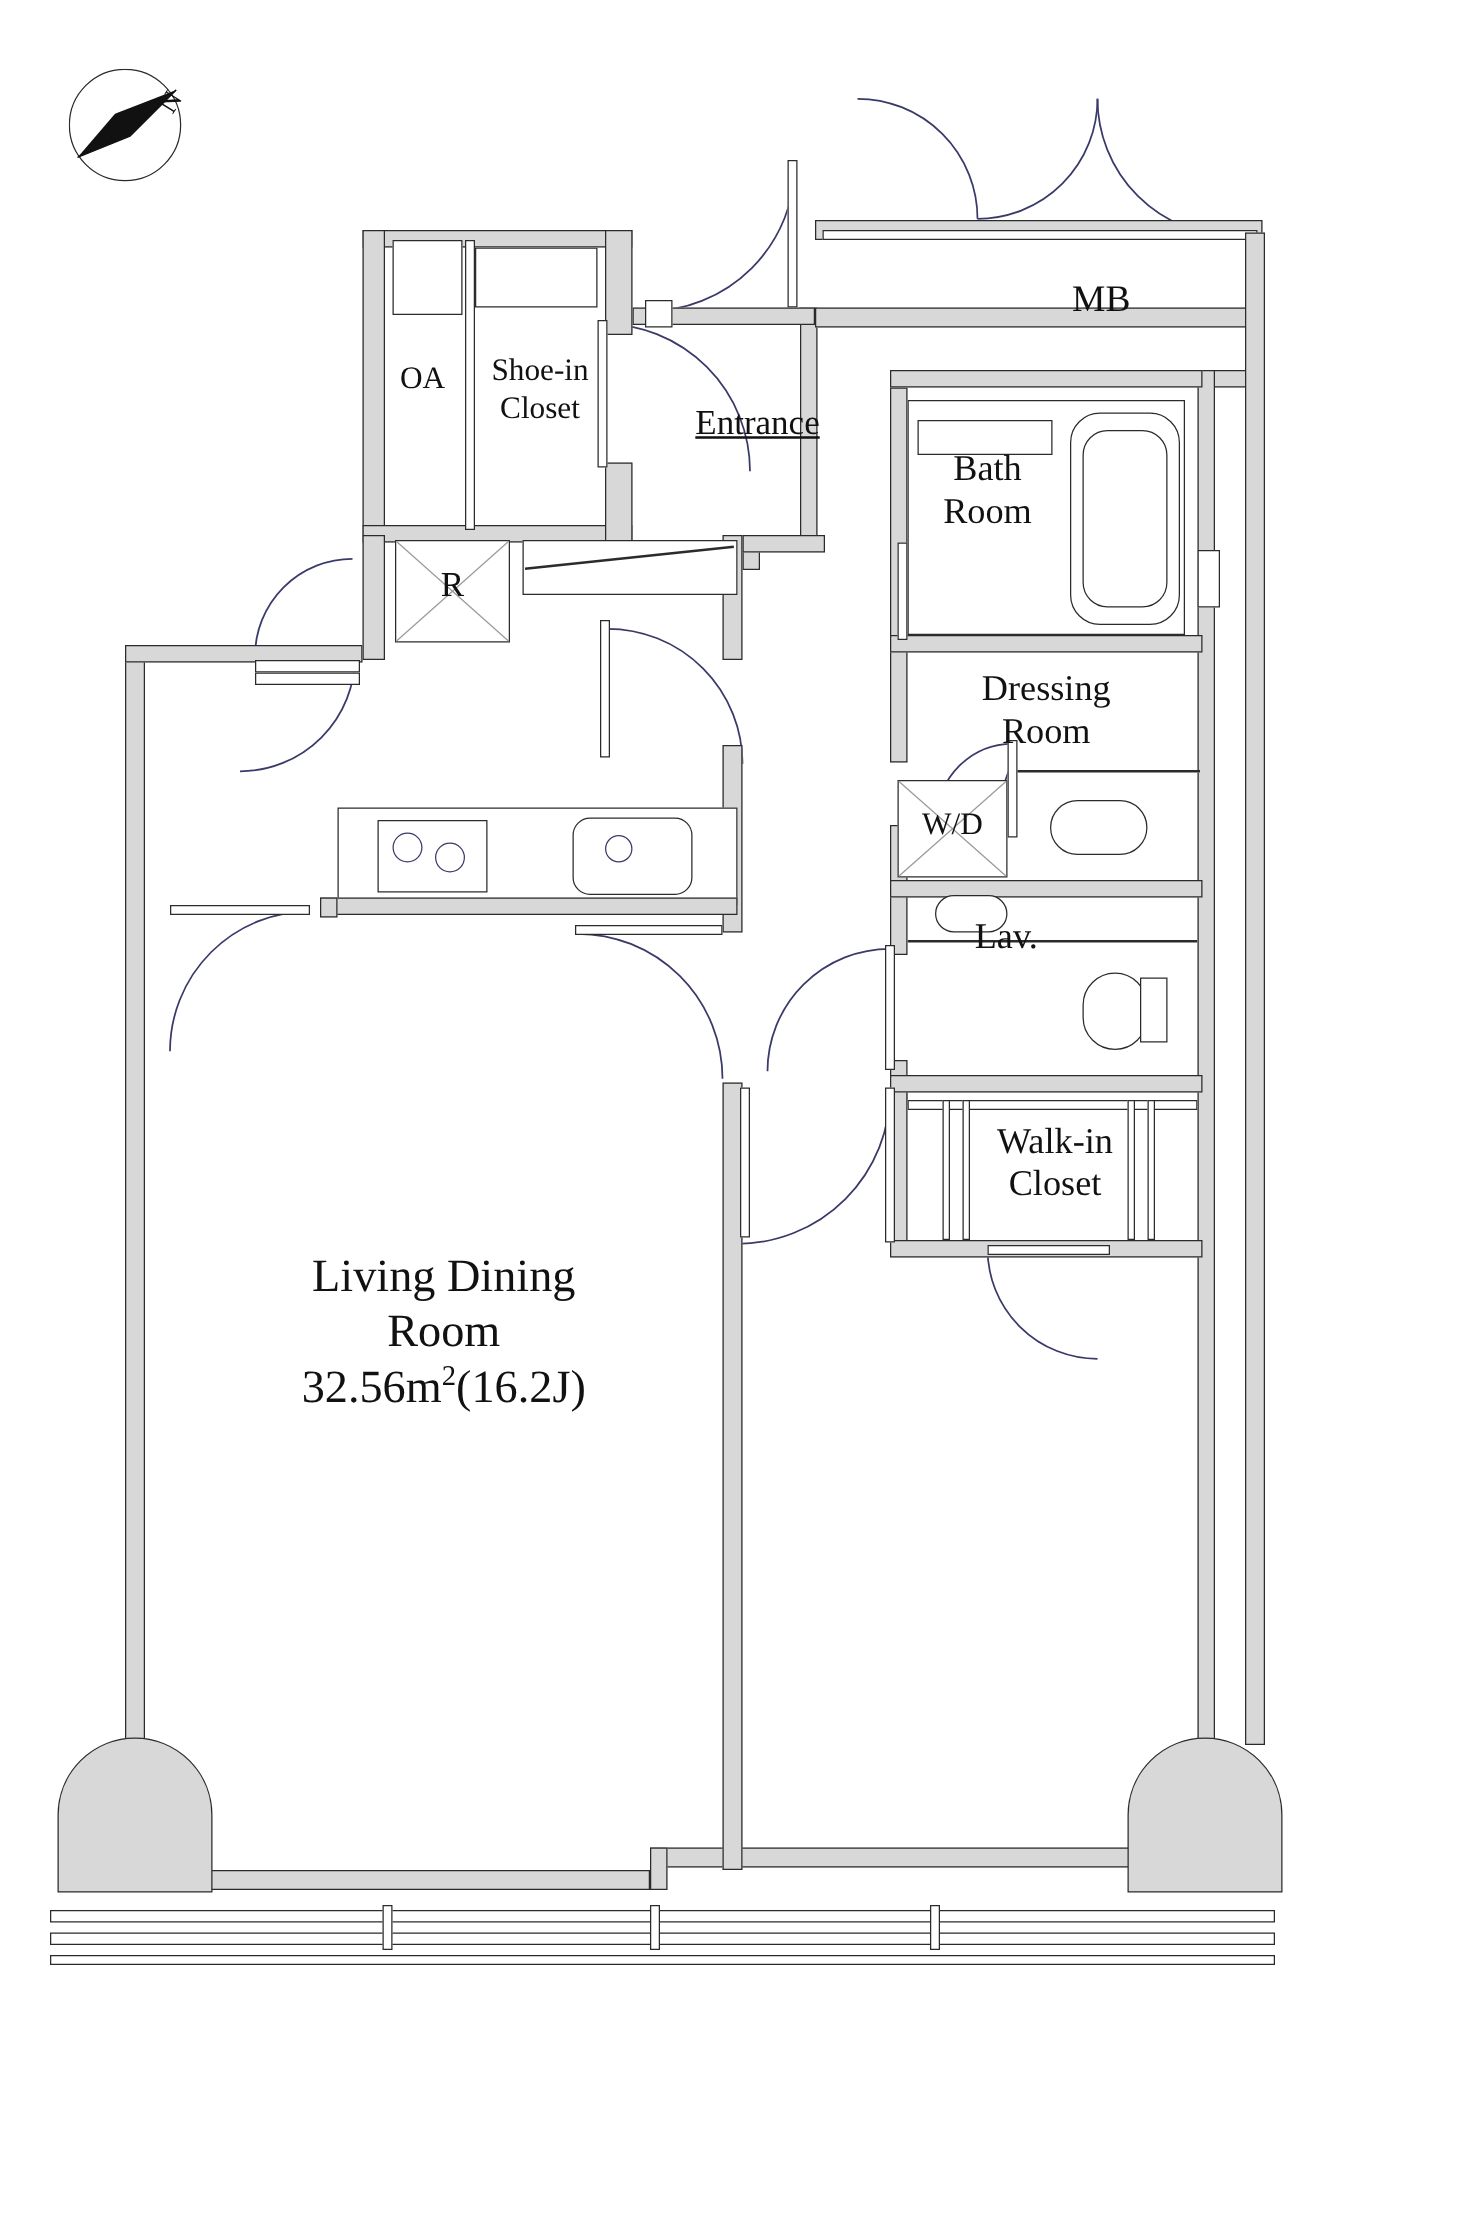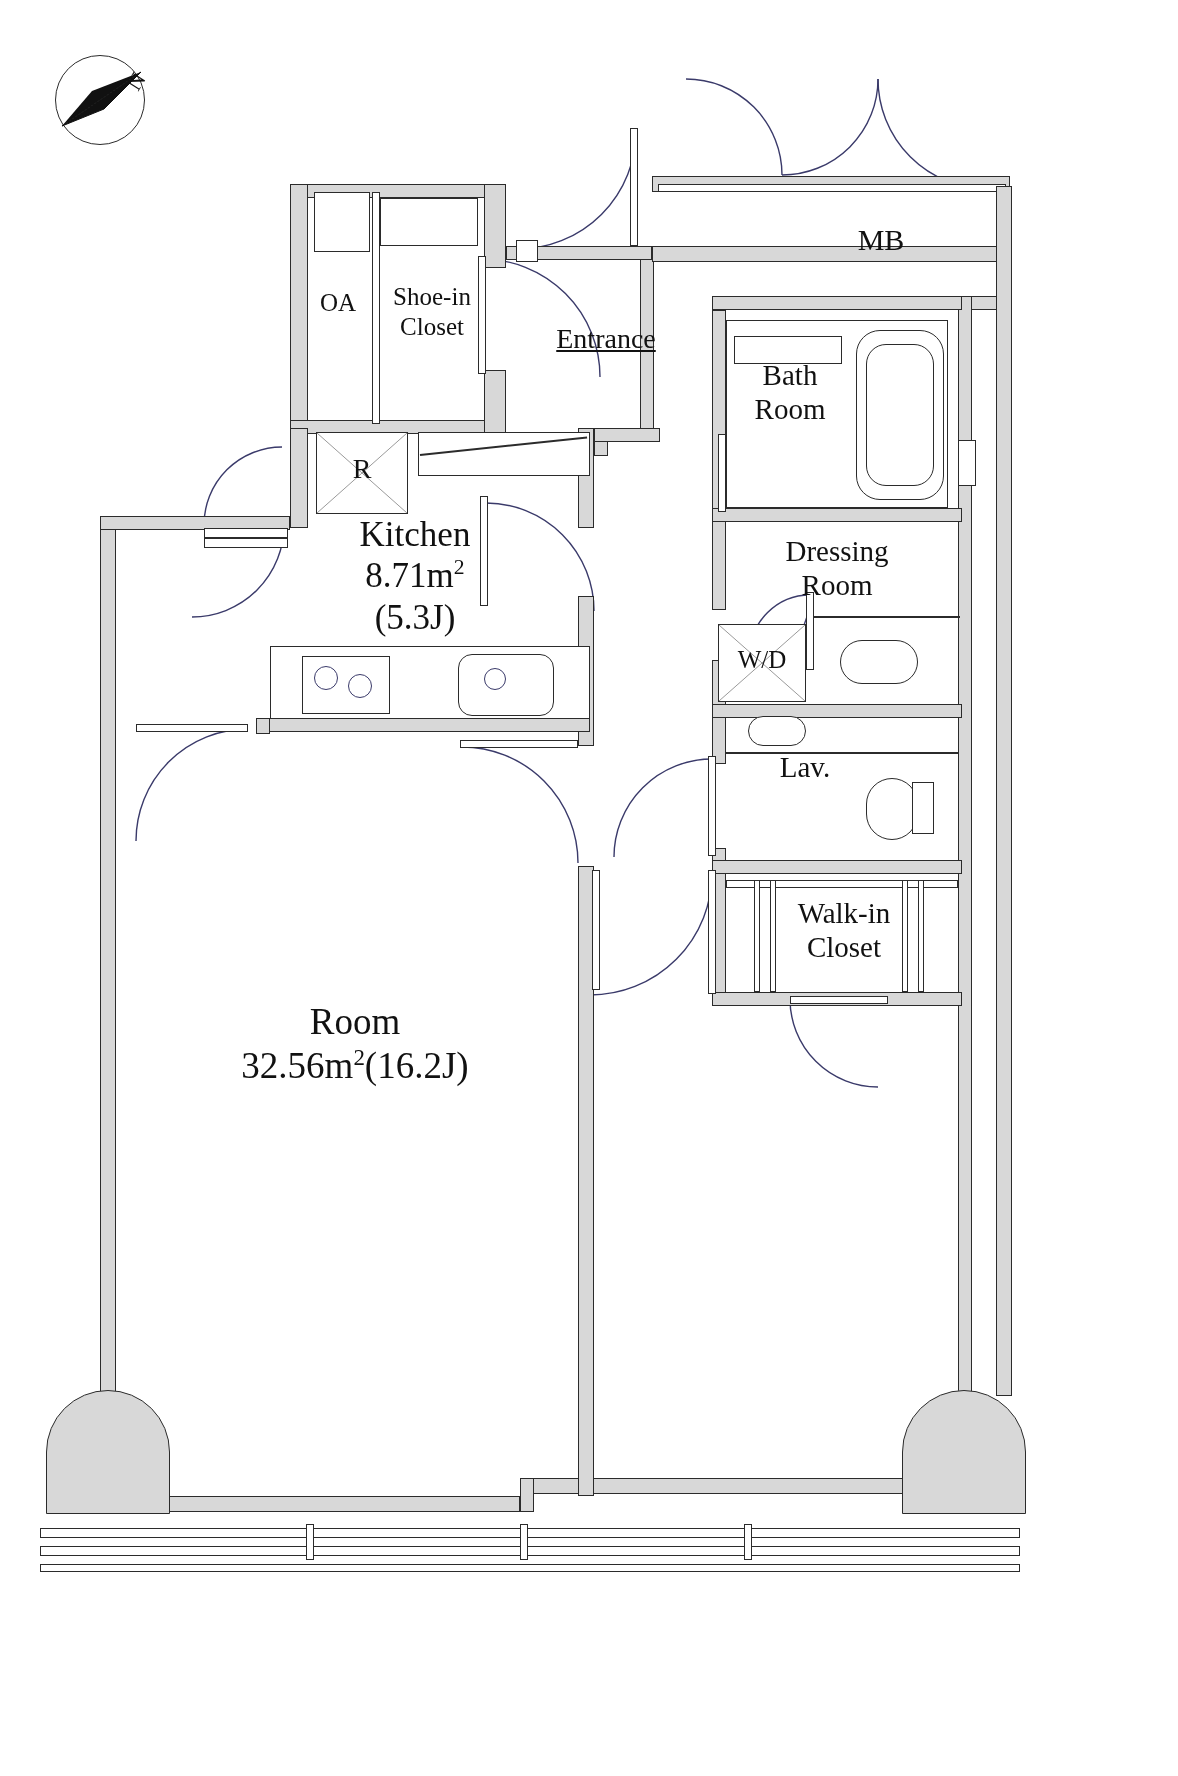--- a/index.html
+++ b/index.html
@@ -265,38 +265,32 @@
   <div class="room-label" style="left:730px;top:358px;width:120px;font-size:29px;">
     <div>Bath</div>
     <div>Room</div>
   </div>
 
   <div class="room-label" style="left:749px;top:534px;width:176px;font-size:29px;">
     <div>Dressing</div>
     <div>Room</div>
   </div>
 
-  <div class="room-label" style="left:758px;top:750px;width:94px;font-size:29px;">
+  <div class="room-label" style="left:758px;top:732px;width:94px;font-size:29px;">
     <span>Lav.</span>
   </div>
 
   <div class="room-label" style="left:772px;top:896px;width:144px;font-size:29px;">
     <div>Walk-in</div>
     <div>Closet</div>
   </div>
 
-  <div class="room-label" style="left:270px;top:514px;width:290px;font-size:35px;">
-    <div>Kitchen</div>
-    <div>
-      <span>8.71m</span><span class="sub">2</span>
-    </div>
-    <div>(5.3J)</div>
-  </div>
 
   <div class="room-label" style="left:150px;top:1000px;width:410px;font-size:37px;">
+    <div>Living Dining</div>
     <div>Room</div>
     <div>
       <span>32.56m</span><span class="sub">2</span><span>(16.2J)</span>
     </div>
   </div>
 
   <div class="room-label" style="left:600px;top:1162px;width:360px;font-size:37px;">
   </div>
 
 </div>

